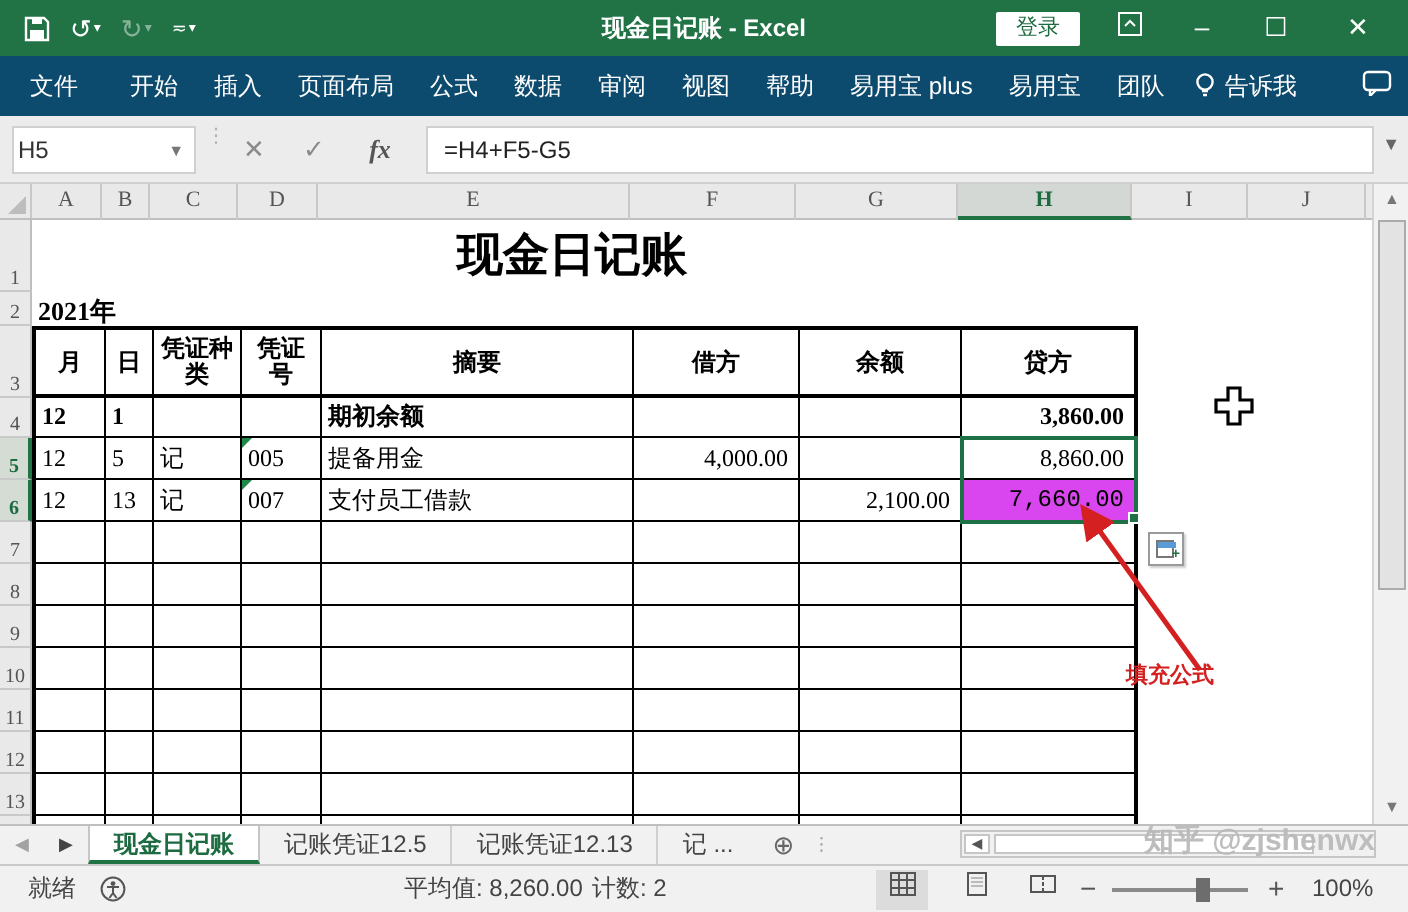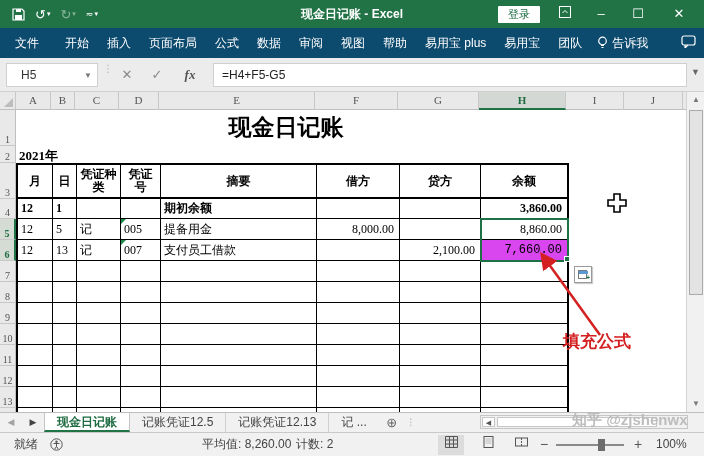--- a/index.html
+++ b/index.html
@@ -18,21 +18,21 @@
   #win-title { position:absolute; left:0; right:0; top:0; height:28px; text-align:center; line-height:28px; font-size:12px; color:#fff;font-weight:bold; }
   #login-btn { position:absolute; left:498px; top:6px; width:42px; height:17px; background:#fff; color:#1d6b40; font-size:11px; text-align:center; line-height:16px; border-radius:1px; }
   .winctl { position:absolute; top:0; width:34px; height:28px; text-align:center; line-height:28px; font-size:13px; color:#fff; }
   
   #ribbon { position:absolute; left:0; top:28px; width:704px; height:30px; background:#0c4a6e; display:flex; align-items:center; color:#fff; }
   .rtab { padding:0 9px; font-size:12px; line-height:30px; white-space:nowrap; }
   #tellme { display:flex; align-items:center; gap:4px; padding:0 6px; }
   #comment-ic { position:absolute; right:8px; top:7px; }
   
   #fbar { position:absolute; left:0; top:58px; width:704px; height:34px; background:#ececec; border-bottom:1px solid #cfcfcf; }
-  #namebox { position:absolute; left:6px; top:5px; width:92px; height:24px; background:#fff; border:1px solid #d0d0d0; line-height:22px; padding-left:14px; font-size:12px; color:#333; }
+  #namebox { position:absolute; left:6px; top:5px; width:92px; height:24px; background:#fff; border:1px solid #d0d0d0; line-height:22px; padding-left:2px; font-size:12px; color:#333; }
   #namebox .nb-arrow { position:absolute; right:5px; top:0; line-height:24px; font-size:8px; color:#777; }
   #fb-dots { position:absolute; left:103px; top:8px; color:#b0b0b0; font-size:10px; letter-spacing:0; line-height:6px; }
   .fb-ic { position:absolute; top:5px; height:24px; line-height:24px; text-align:center; width:24px; color:#8a8a8a; font-size:13px; }
   #fx-ic { font-family:"Liberation Serif", serif; font-style:italic; font-weight:bold; color:#555; }
   #formula-input { position:absolute; left:213px; top:5px; width:474px; height:24px; background:#fff; border:1px solid #d0d0d0; line-height:22px; padding-left:8px; font-size:12px; color:#222; }
   #fb-chev { position:absolute; right:4px; top:9px; color:#666; font-size:9px; }
   
   #sheet { position:absolute; left:0; top:92px; width:704px; height:320px; background:#fff; overflow:hidden; }
   #colhdr { position:absolute; left:0; top:0; width:686px; height:18px; background:#e9e9e9; border-bottom:1px solid #bfbfbf; display:flex; font-family:"Liberation Serif", serif; }
   .chcell { height:18px; line-height:17px; text-align:center; font-size:11px; color:#555; border-right:1px solid #c8c8c8; }
@@ -56,21 +56,21 @@
   #tbl > b.bold { font-weight:bold; }
   #tbl > b.shade { background:#d946ef;font-family:Liberation Mono, monospace; }
   .gtri { position:absolute; left:0; top:0; width:0; height:0; border-left:5px solid #1e8a4a; border-bottom:5px solid transparent; }
   #selbox { position:absolute; left:480px; top:126px; width:89px; height:44px; border:2px solid #1e7145; pointer-events:none; }
   #fillhandle { position:absolute; left:564px; top:164px; width:6px; height:6px; background:#1e7145; border:1px solid #fff; }
   #autofill-btn { position:absolute; left:574px; top:174px; width:18px; height:17px; background:#fff; border:1px solid #9a9a9a; box-shadow:1px 1px 1px rgba(0,0,0,.2); }
   #autofill-btn .afi { position:absolute; left:3px; top:3px; width:9px; height:9px; background:#fff; border:1px solid #777; }
   #autofill-btn .afi:before { content:""; position:absolute; left:0; top:0; width:9px; height:3px; background:#5b9bd5; }
   #autofill-btn .plus { position:absolute; right:1px; bottom:1px; font-size:7px; line-height:6px; color:#217346; font-weight:bold; }
   #ann-svg { position:absolute; left:0; top:0; width:704px; height:320px; pointer-events:none; }
-  #ann-label { position:absolute; left:563px; top:238px; color:#d42020; font-weight:bold; font-size:17px; font-family:Liberation Sans, sans-serif; }
+  #ann-label { position:absolute; left:563px; top:238px; color:#d42020; font-weight:bold; font-size:11px; font-family:Liberation Sans, sans-serif; }
   #cursor-svg { position:absolute; left:606px; top:100px; }
   
   #vscroll { position:absolute; right:0; top:0; width:18px; height:320px; background:#f1f1f1; border-left:1px solid #d4d4d4; }
   .sbtn { position:absolute; left:1px; width:16px; height:16px; background:#f1f1f1; color:#777; font-size:8px; text-align:center; line-height:16px; }
   #vthumb { position:absolute; left:2px; top:18px; width:14px; height:185px; background:#e3e3e3; border:1px solid #ababab; }
   
   #tabbar { position:absolute; left:0; top:412px; width:704px; height:20px; background:#f1f1f1; border-top:1px solid #bfbfbf; display:flex; align-items:stretch; }
   .nav-ar { width:22px; text-align:center; line-height:19px; font-size:9px; color:#444; }
   .sheettab { padding:0 12px; line-height:19px; font-size:12px; color:#444; white-space:nowrap; border-right:1px solid #d0d0d0; }
   .sheettab.active { background:#fff; color:#1d6b40; font-weight:bold; border:1px solid #c6c6c6; border-top:none; border-bottom:2px solid #217346; }
@@ -197,41 +197,41 @@
     <div id="cell-title">现金日记账</div>
     <div id="cell-year">2021年</div>
 
     <div id="tbl">
       <b class="hd">月</b>
       <b class="hd">日</b>
       <b class="hd">凭证种类</b>
       <b class="hd">凭证号</b>
       <b class="hd">摘要</b>
       <b class="hd">借方</b>
+      <b class="hd">余额</b>
       <b class="hd">贷方</b>
-      <b class="hd">余额</b>
 
       <b class="bold">12</b>
       <b class="bold">1</b>
       <b></b>
       <b></b>
       <b class="bold">期初余额</b>
       <b class="num"></b>
       <b class="num"></b>
       <b class="num bold">3,860.00</b>
 
       <b>12</b>
       <b>5</b>
       <b>记</b>
       <b>
           <i class="gtri"></i>
           <span>005</span>
         </b>
       <b>提备用金</b>
-      <b class="num">8,000.00</b>
+      <b class="num">4,000.00</b>
       <b class="num"></b>
       <b class="num">8,860.00</b>
 
       <b>12</b>
       <b>13</b>
       <b>记</b>
       <b>
           <i class="gtri"></i>
           <span>007</span>
         </b>

